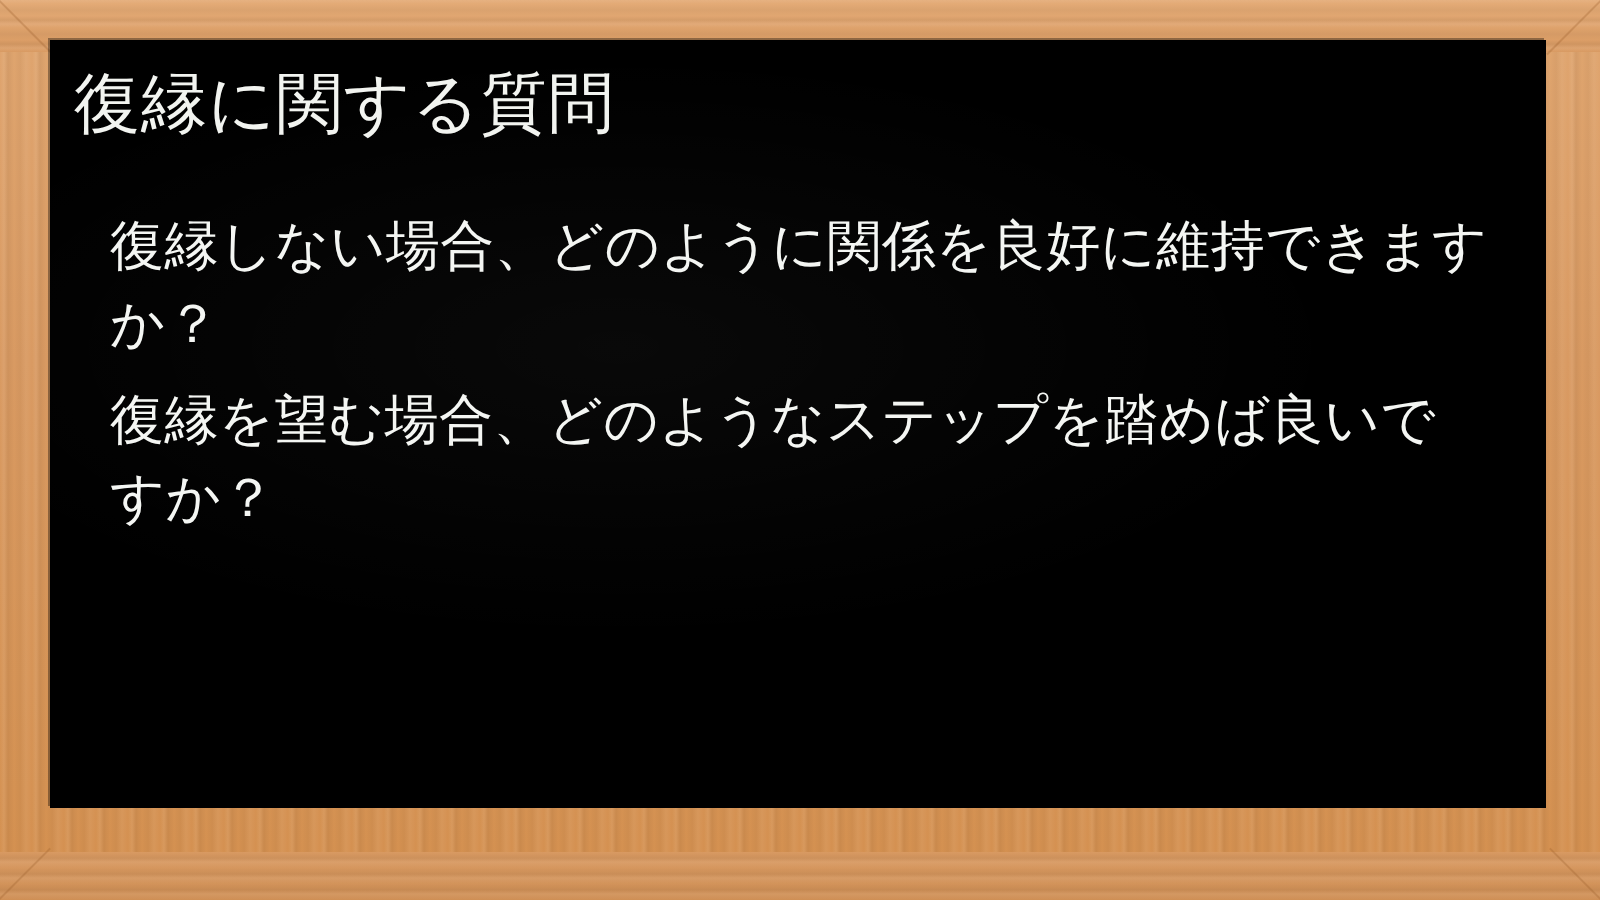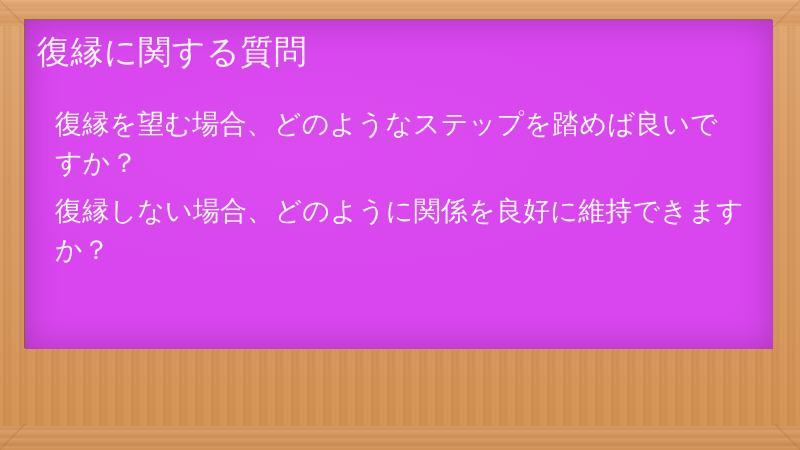--- a/index.html
+++ b/index.html
@@ -96,22 +96,22 @@
   .mitre-br { bottom: 0; right: 0; }
   .mitre-br::after { width: 36px; height: 1px; bottom: 0; right: 0;
     transform-origin: 100% 100%; transform: rotate(45deg); }
 
   
   .board {
     position: absolute;
     left: 25px;
     top: 20px;
     width: 748px;
-    height: 329px;
-    background: #d946ef;
+    height: 384px;
+    background: #000000;
     box-shadow:
       inset 0 0 34px rgba(0,0,0,0.22),
       -1px -1px 0 rgba(0,0,0,0.35);
     overflow: hidden;
   }
   .board-sheen {
     position: absolute;
     inset: 0;
     background:
       radial-gradient(ellipse 70% 55% at 38% 40%,
@@ -172,20 +172,20 @@
     <div class="mitre mitre-bl"></div>
     <div class="mitre mitre-br"></div>
   </div>
 
   <div class="board">
     <div class="board-sheen"></div>
 
     <div class="board-title">復縁に関する質問</div>
 
     <div class="questions">
+      <div class="question-item">復縁しない場合、どのように関係を良好に維持できますか？</div>
       <div class="question-item">復縁を望む場合、どのようなステップを踏めば良いですか？</div>
-      <div class="question-item">復縁しない場合、どのように関係を良好に維持できますか？</div>
     </div>
 
     <div class="chalk-stick"></div>
   </div>
 
 </div>
 
 </body></html>

